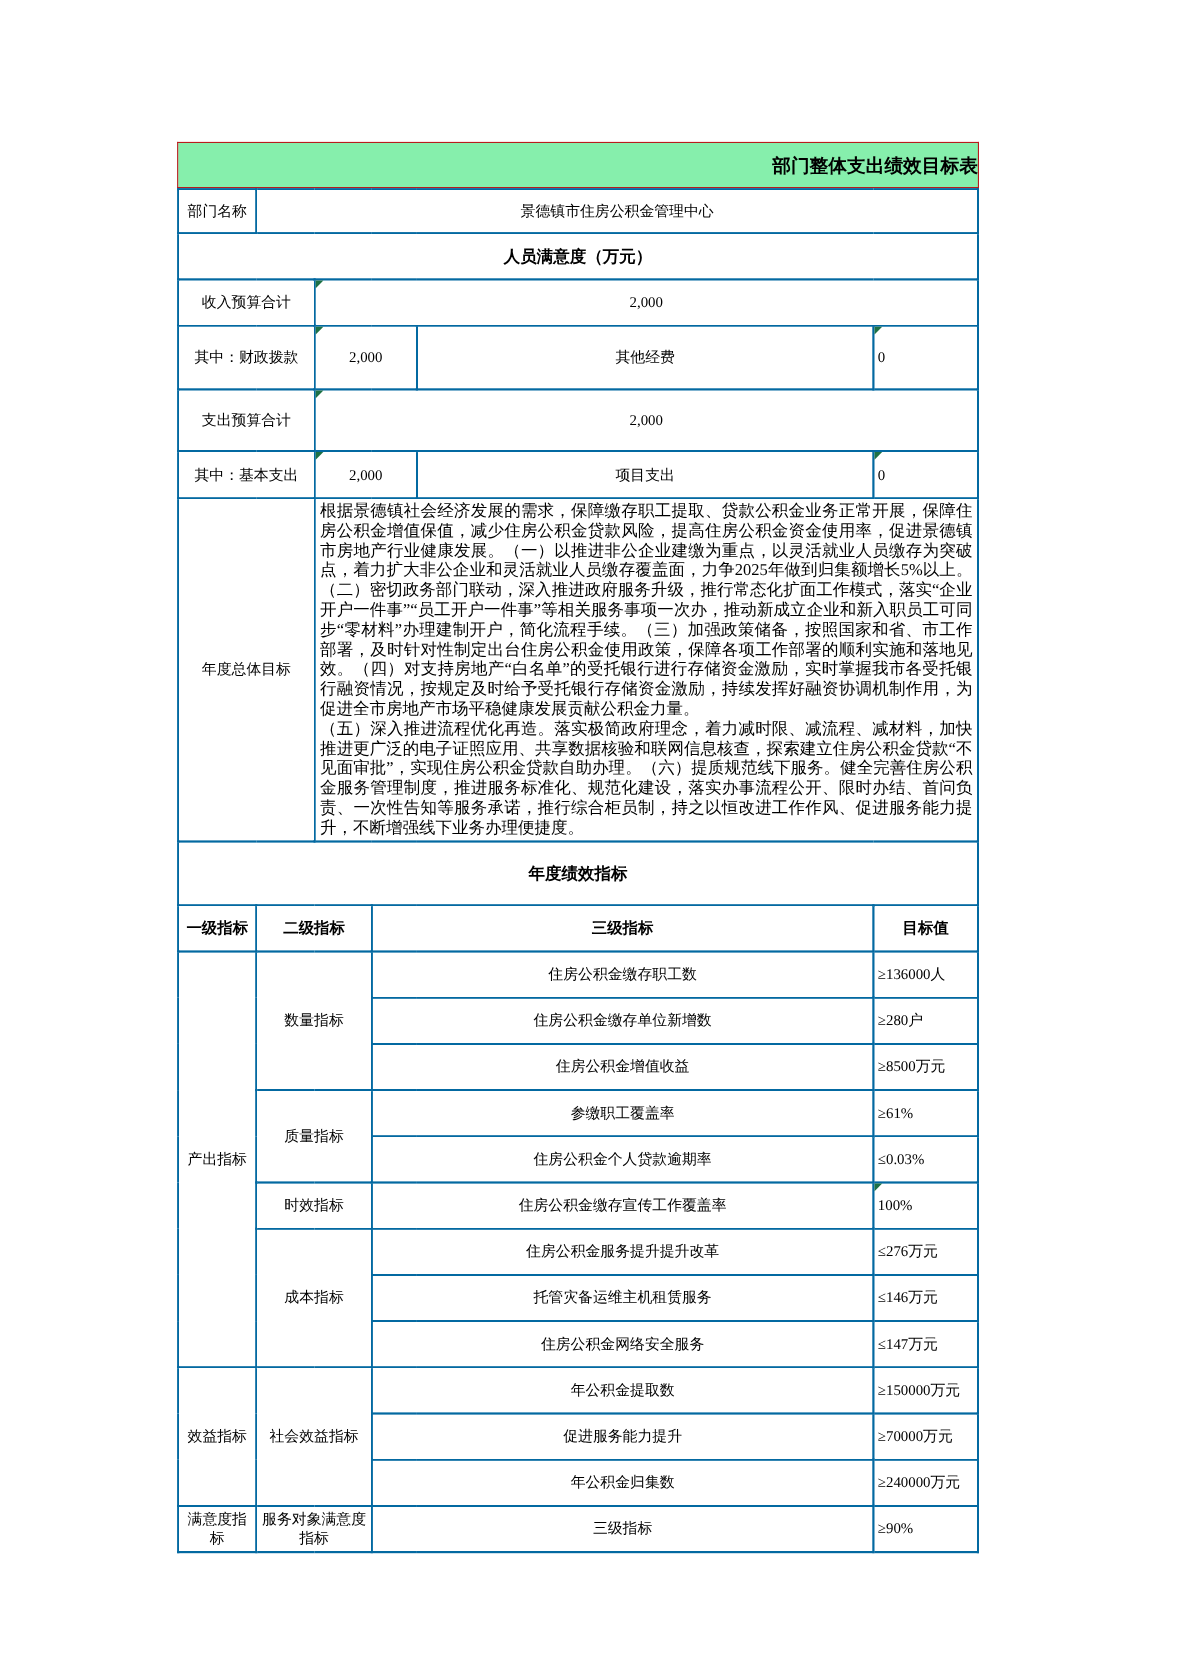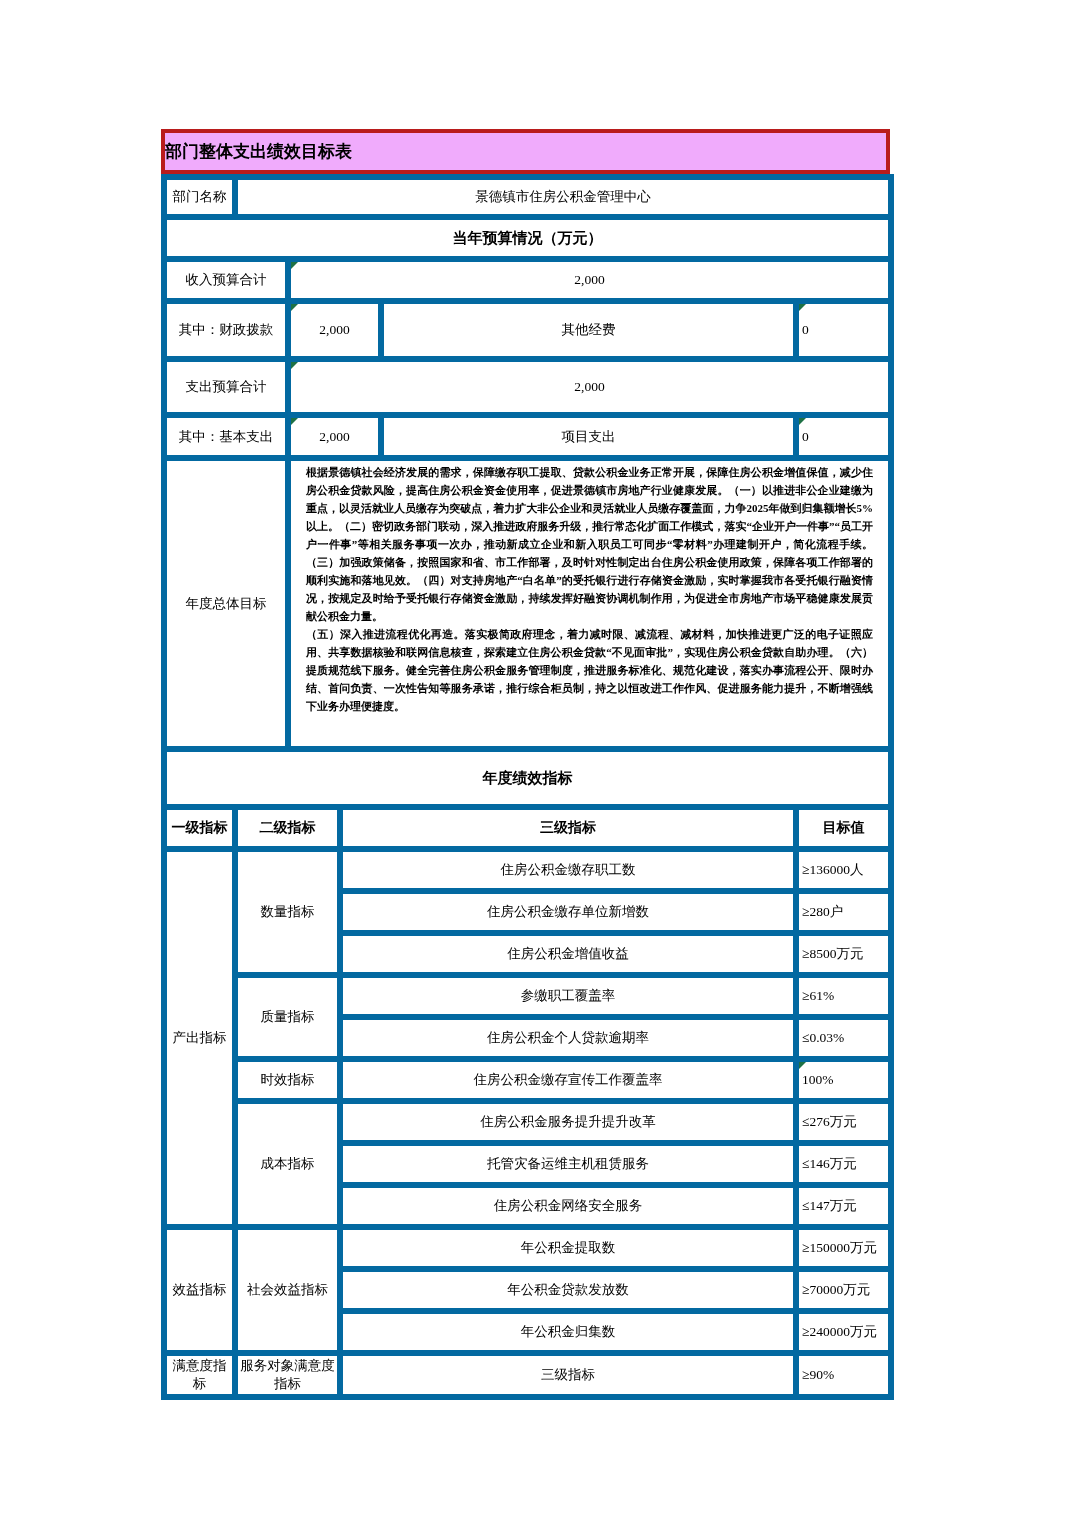--- a/index.html
+++ b/index.html
@@ -7,30 +7,30 @@
   body {
     width:1074px; height:1519px; position:relative;
     font-family:"Liberation Serif","DejaVu Serif",serif;
     color:#000;
   }
   .sheet { position:absolute; left:161px; top:129px; width:729px; }
 
   table { border-collapse:collapse; table-layout:fixed; width:729px; }
 
   
-  .light-table td { border:4px solid #b91c1c; background:#f0abfc; text-align:left; vertical-align:middle; }
+  .light-table td { border:1px solid #b91c1c; background:#86efac; text-align:right; vertical-align:middle; }
   .title-cell { height:41px; font-weight:bold; font-size:17px; }
   .year-cell  { height:43px; font-size:14px; }
 
   
-  .main-table td { border:6px solid #0369a1; background:#fff; vertical-align:middle; text-align:center; font-size:13.5px; padding:1px 2px; position:relative; }
+  .main-table td { border:2px solid #0369a1; background:#fff; vertical-align:middle; text-align:center; font-size:13.5px; padding:1px 2px; position:relative; }
   .main-table td.section-hdr { font-weight:bold; font-size:15px; }
   .main-table td.col-hdr { font-weight:bold; font-size:14px; }
   .main-table td.left { text-align:left; padding-left:3px; }
-  .main-table td.goal-text { text-align:justify; font-size:11px; line-height:18px; padding:2px 15px; vertical-align:top;font-weight:bold; }
+  .main-table td.goal-text { text-align:justify; font-size:15px; line-height:18px; padding:2px 4px; vertical-align:top; }
   .goal-text p { text-align:justify; }
 
   
   .tri { position:absolute; left:0; top:0; width:0; height:0;
          border-top:7px solid #1e7145; border-right:7px solid transparent; }
 </style>
 </head>
 <body>
 
 <div class="sheet">
@@ -53,21 +53,21 @@
         <col style="width:95px">
     </colgroup>
 
     <tbody>
         <tr style="height:40px">
       <td>部门名称</td>
       <td colspan="5">景德镇市住房公积金管理中心</td>
     </tr>
 
     <tr style="height:42px">
-      <td colspan="6" class="section-hdr">当年预算情况（万元）</td>
+      <td colspan="6" class="section-hdr">人员满意度（万元）</td>
     </tr>
 
     <tr style="height:42px">
       <td colspan="2">收入预算合计</td>
       <td colspan="4"><span class="tri"></span><span>2,000</span></td>
     </tr>
 
     <tr style="height:58px">
       <td colspan="2">其中：财政拨款</td>
       <td colspan="2"><span class="tri"></span><span>2,000</span></td>
@@ -147,21 +147,21 @@
       <td colspan="2">住房公积金网络安全服务</td>
       <td class="left">≤147万元</td>
     </tr>
     <tr style="height:42px">
       <td rowspan="3">效益指标</td>
       <td rowspan="3" colspan="2">社会效益指标</td>
       <td colspan="2">年公积金提取数</td>
       <td class="left">≥150000万元</td>
     </tr>
     <tr style="height:42px">
-      <td colspan="2">年公积金贷款发放数</td>
+      <td colspan="2">促进服务能力提升</td>
       <td class="left">≥70000万元</td>
     </tr>
     <tr style="height:42px">
       <td colspan="2">年公积金归集数</td>
       <td class="left">≥240000万元</td>
     </tr>
     <tr style="height:42px">
       <td>满意度指标</td>
       <td colspan="2">服务对象满意度指标</td>
       <td colspan="2">三级指标</td>

